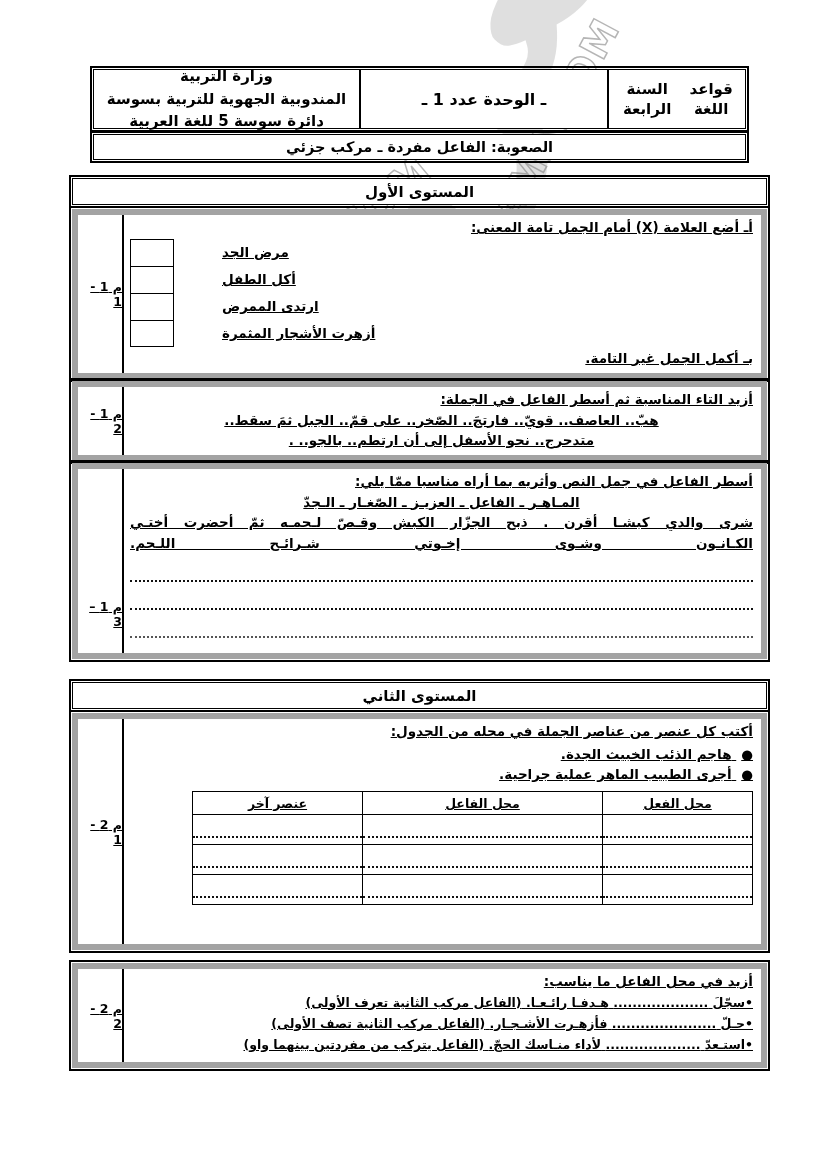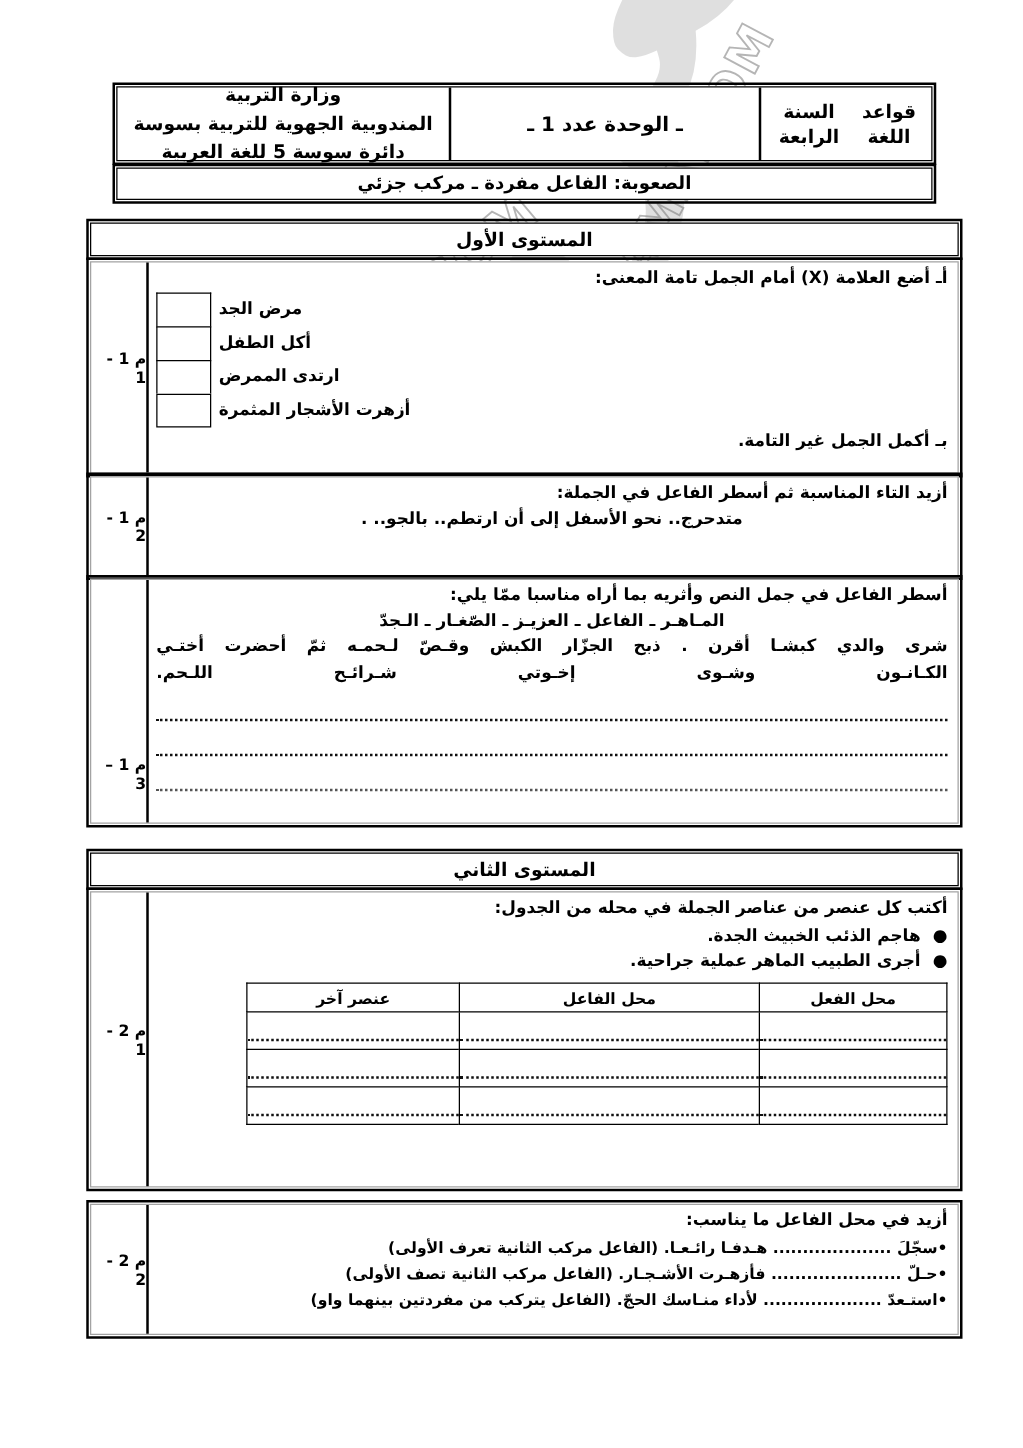--- a/index.html
+++ b/index.html
@@ -144,26 +144,27 @@
     font-size: 15px;
     font-weight: 700;
     background: #fff;
   }
 
   .exercise-block {
     position: absolute;
     left: 72px;
     width: 695px;
     box-sizing: border-box;
-    border: 1px solid #a3a3a3;
+    border: 6px solid #a3a3a3;
     outline: 2px solid #000;
     outline-offset: 1px;
     background: #fff;
     display: flex;
     flex-direction: row;
+    text-decoration: underline;
   }
   .ex-body {
     flex: 1;
     box-sizing: border-box;
     border-left: 2px solid #000;
     padding: 3px 8px 3px 6px;
     position: relative;
   }
   .ex-tag {
     width: 44px;
@@ -202,20 +203,21 @@
     display: flex;
     flex-direction: column;
     align-items: flex-end;
     margin-top: 1px;
   }
   .cbx-row {
     display: flex;
     flex-direction: row;
     align-items: center;
     height: 27px;
+    gap: 42px;
   }
   .cbx-label {
     font-size: 13.5px;
     font-weight: 700;
     padding-left: 6px;
     white-space: nowrap;
   }
   .cbx-box {
     width: 44px;
     height: 27px;
@@ -342,20 +344,21 @@
           </div>
         </div>
         <div class="instr" style="margin-top:2px;">بـ أكمل الجمل غير التامة.</div>
       </div>
       <div class="ex-tag">م 1 - 1</div>
     </div>
 
     <div class="exercise-block" style="top:381px; height:80px;">
       <div class="ex-body">
         <div class="instr">أزيد التاء المناسبة ثم أسطر الفاعل في الجملة:</div>
+        <div class="line-c">هبّ.. العاصف.. قويّ.. فارتجَ.. الصّخر.. على قمّ.. الجبل ثمَ سقط..</div>
         <div class="line-c">متدحرج.. نحو الأسفل إلى أن ارتطم.. بالجو.. .</div>
       </div>
       <div class="ex-tag">م 1 - 2</div>
     </div>
 
     <div class="exercise-block" style="top:463px; height:196px;">
       <div class="ex-body">
         <div class="instr">أسطر الفاعل في جمل النص وأثريه بما أراه مناسبا ممّا يلي:</div>
         <div class="line-c">المـاهـر ـ الفاعل ـ العزيـز ـ الصّغـار ـ الـجدّ</div>
         <div class="line-j">شرى والدي كبشـا أقرن . ذبح الجزّار الكبش وقـصّ لـحمـه ثمّ أحضرت أختـي</div>

